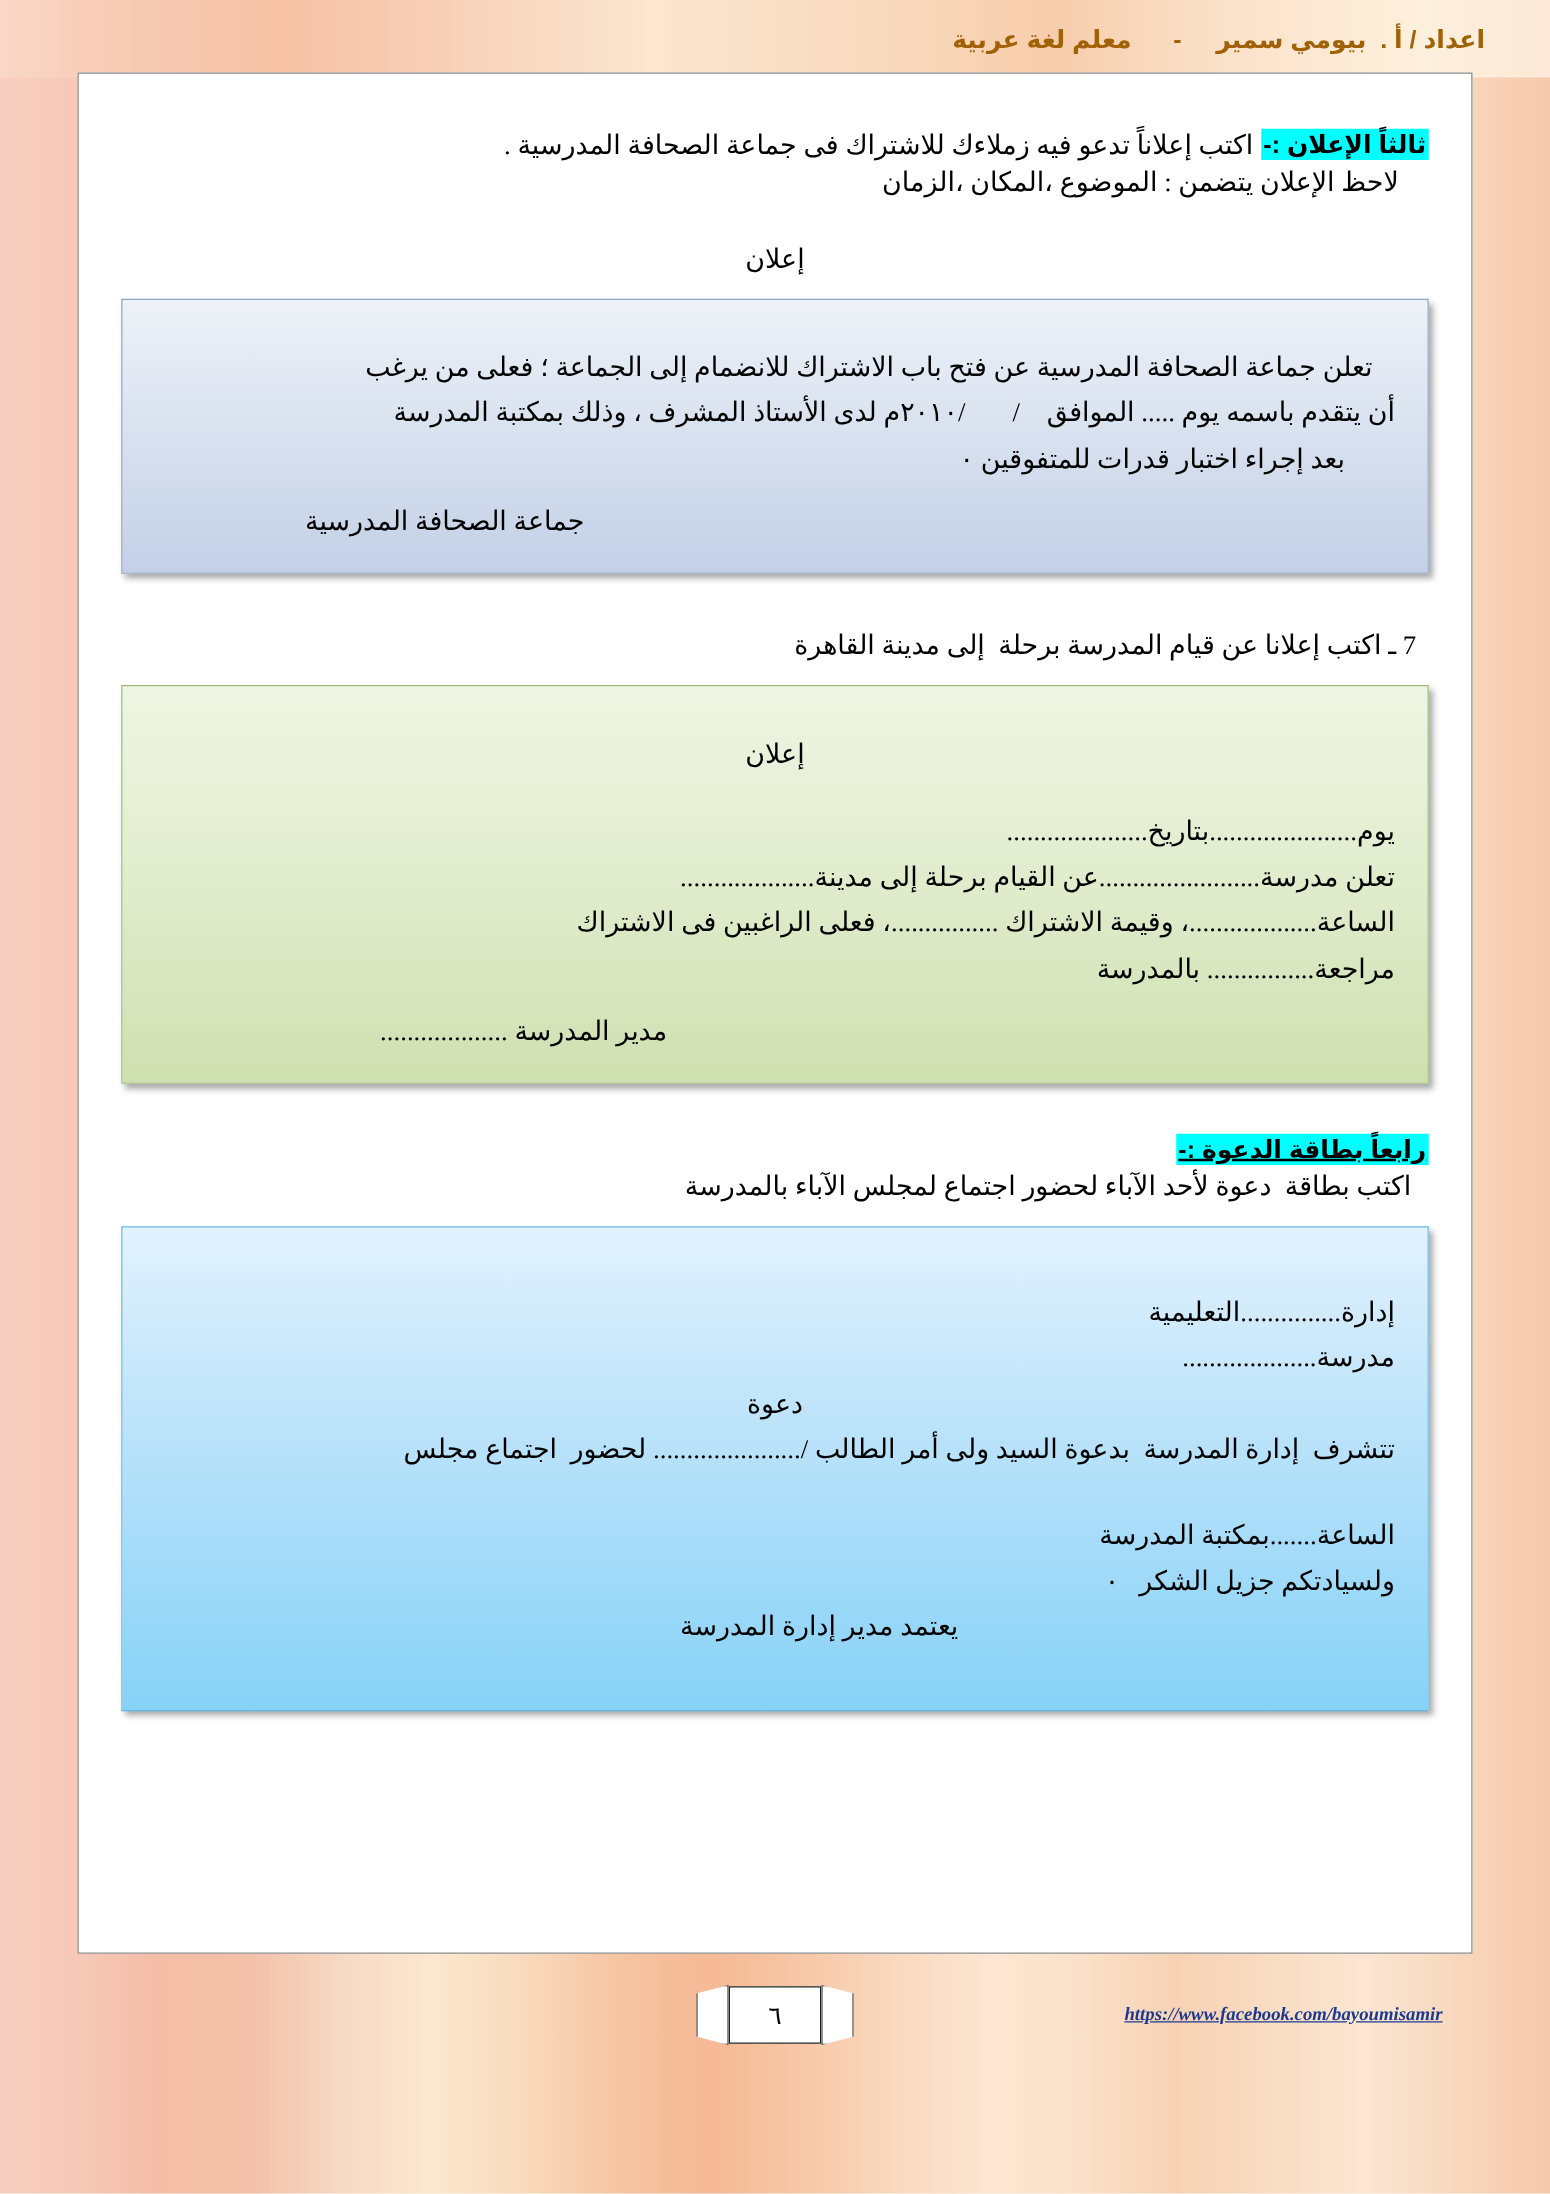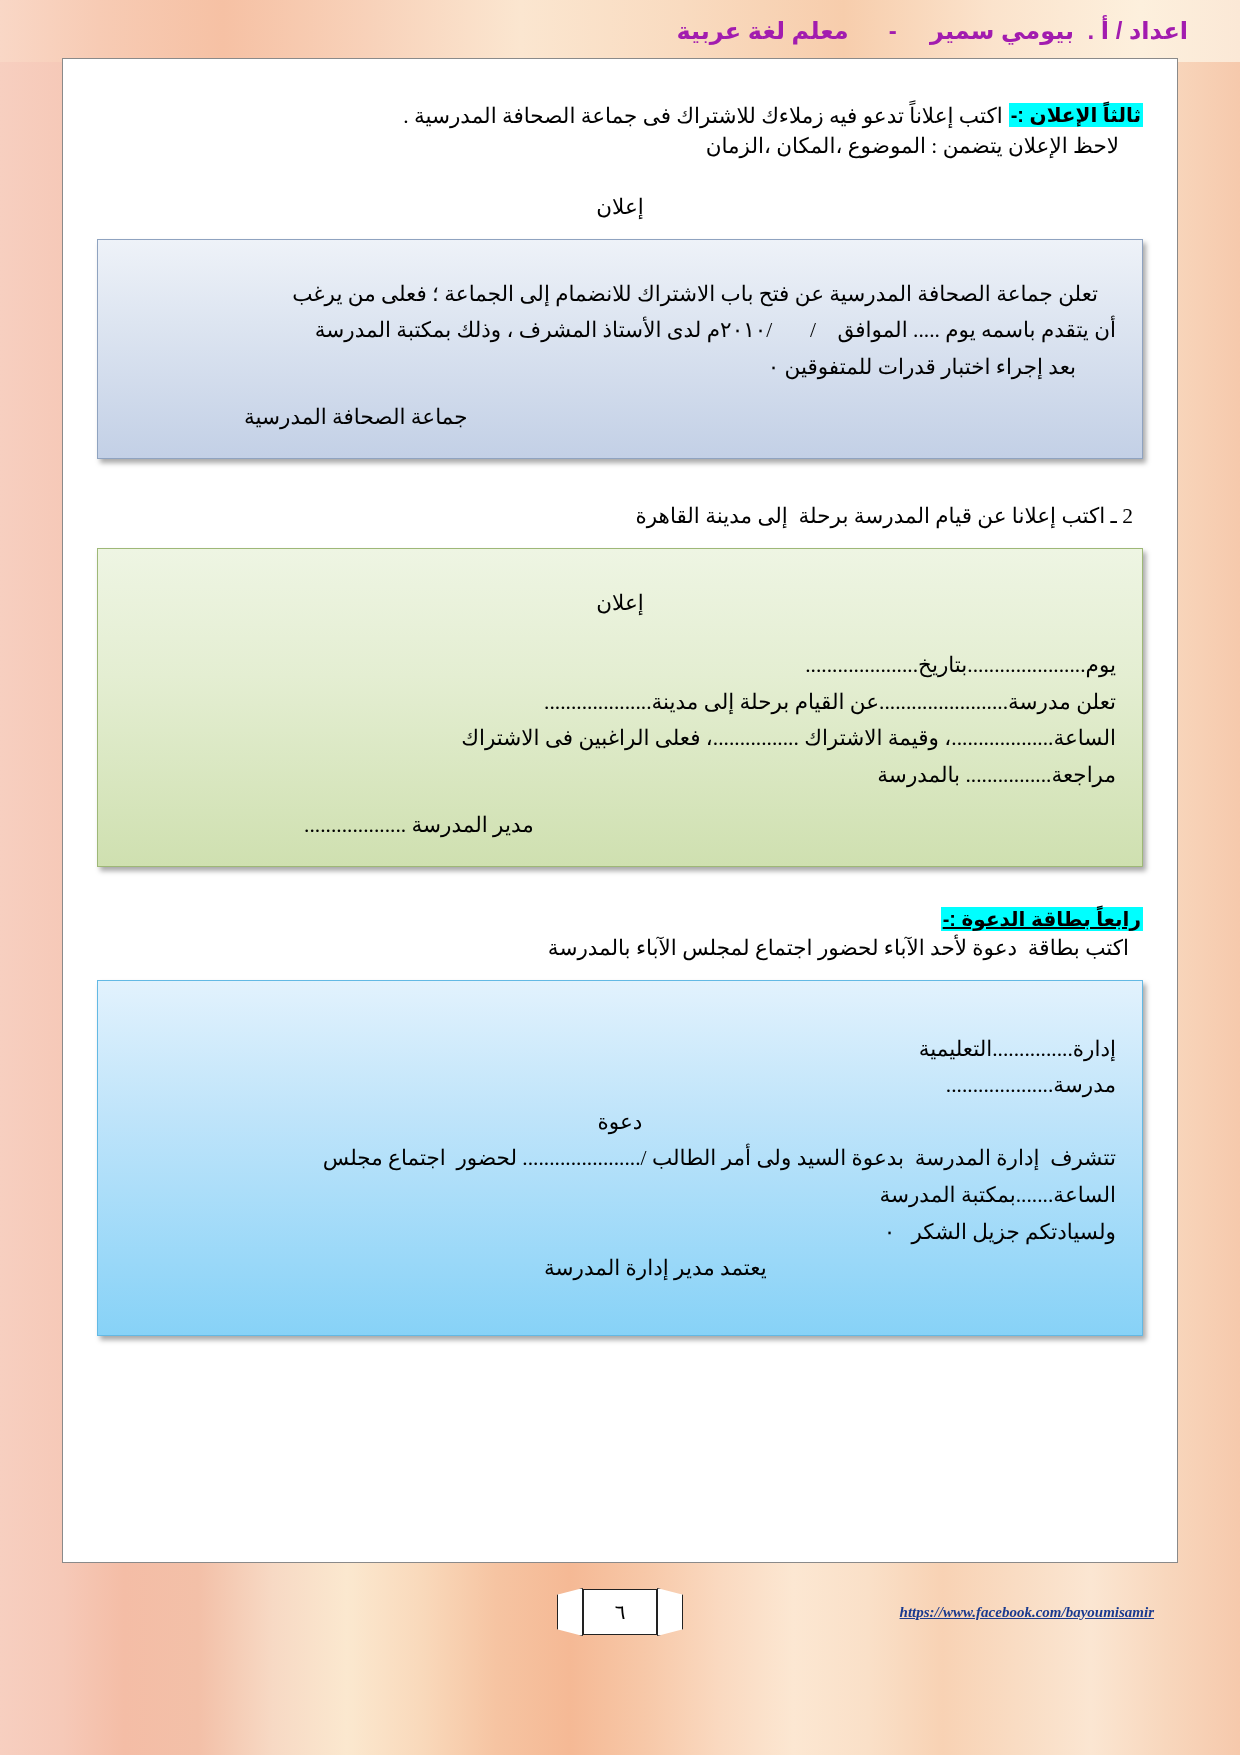--- a/index.html
+++ b/index.html
@@ -43,22 +43,22 @@
     height: 62px;
     display: flex;
     align-items: center;
     justify-content: flex-start;
     padding-right: 52px;
     z-index: 5;
   }
   #author-credit {
     font-family: "Liberation Sans", "DejaVu Sans", sans-serif;
     font-weight: bold;
-    font-size: 24px;
-    color: #a21caf;
+    font-size: 20px;
+    color: #a16207;
     letter-spacing: 0.3px;
     white-space: pre;
   }
 
   
   #sheet {
     position: absolute;
     top: 58px;
     right: 62px;
     left: 62px;
@@ -205,21 +205,21 @@
     <div class="box box-blue-steel">
       <div class="ln free-line ind-1">تعلن جماعة الصحافة المدرسية عن فتح باب الاشتراك للانضمام إلى الجماعة ؛ فعلى من يرغب</div>
       <div class="ln free-line">أن يتقدم باسمه يوم ..... الموافق    /       /٢٠١٠م لدى الأستاذ المشرف ، وذلك بمكتبة المدرسة</div>
       <div class="ln free-line ind-2">بعد إجراء اختبار قدرات للمتفوقين ٠</div>
       <div class="spacer-sm"></div>
       <div class="ln pull-left">جماعة الصحافة المدرسية</div>
     </div>
 
     <div class="spacer-lg"></div>
 
-    <div class="ln" style="padding-right:10px;">2 ـ اكتب إعلانا عن قيام المدرسة برحلة  إلى مدينة القاهرة</div>
+    <div class="ln" style="padding-right:10px;">7 ـ اكتب إعلانا عن قيام المدرسة برحلة  إلى مدينة القاهرة</div>
 
     <div class="spacer-sm"></div>
 
     <div class="box box-green">
       <div class="ln center">إعلان</div>
       <div class="spacer-md"></div>
       <div class="ln free-line">يوم......................بتاريخ.....................</div>
       <div class="ln free-line">تعلن مدرسة........................عن القيام برحلة إلى مدينة....................</div>
       <div class="ln free-line">الساعة...................، وقيمة الاشتراك ................، فعلى الراغبين فى الاشتراك</div>
       <div class="ln free-line">مراجعة................ بالمدرسة</div>
@@ -236,21 +236,21 @@
     <div class="ln" style="padding-right:14px;">اكتب بطاقة  دعوة لأحد الآباء لحضور اجتماع لمجلس الآباء بالمدرسة</div>
 
     <div class="spacer-sm"></div>
 
     <div class="box box-sky">
       <div class="spacer-sm"></div>
       <div class="ln free-line" style="padding-left:30px;">إدارة...............التعليمية</div>
       <div class="ln free-line" style="padding-left:30px;">مدرسة....................</div>
       <div class="ln nearly-center">دعوة</div>
       <div class="ln free-line">تتشرف  إدارة المدرسة  بدعوة السيد ولى أمر الطالب /...................... لحضور  اجتماع مجلس</div>
-      <div class="ln free-line" style="padding-left:70px;">الساعة.......بمكتبة المدرسة</div>
+      <div class="ln free-line" style="padding-left:70px;margin-top:32px;">الساعة.......بمكتبة المدرسة</div>
       <div class="ln free-line" style="padding-left:180px;text-align:right;">ولسيادتكم جزيل الشكر   ٠</div>
       <div class="ln pull-left" style="padding-left:420px;">يعتمد مدير إدارة المدرسة</div>
       <div class="spacer-md"></div>
     </div>
 
   </div>
 </div>
 
 <div id="footer">
   <a id="fb-link" href="#">https://www.facebook.com/bayoumisamir</a>

